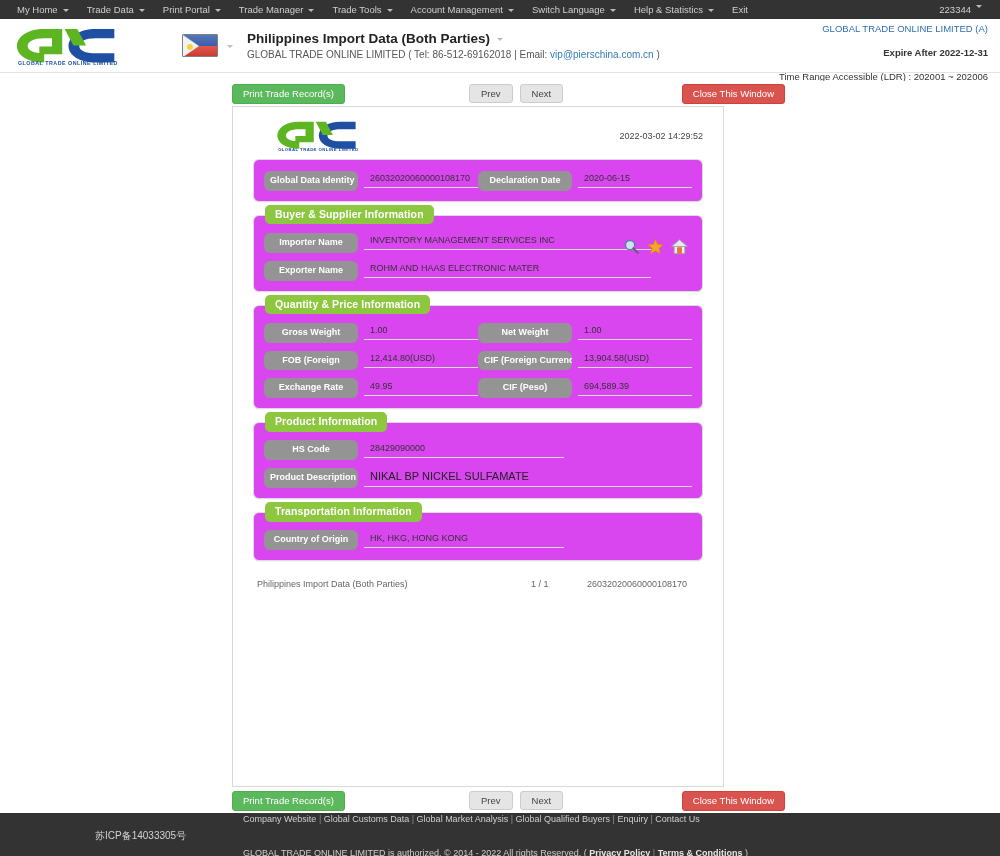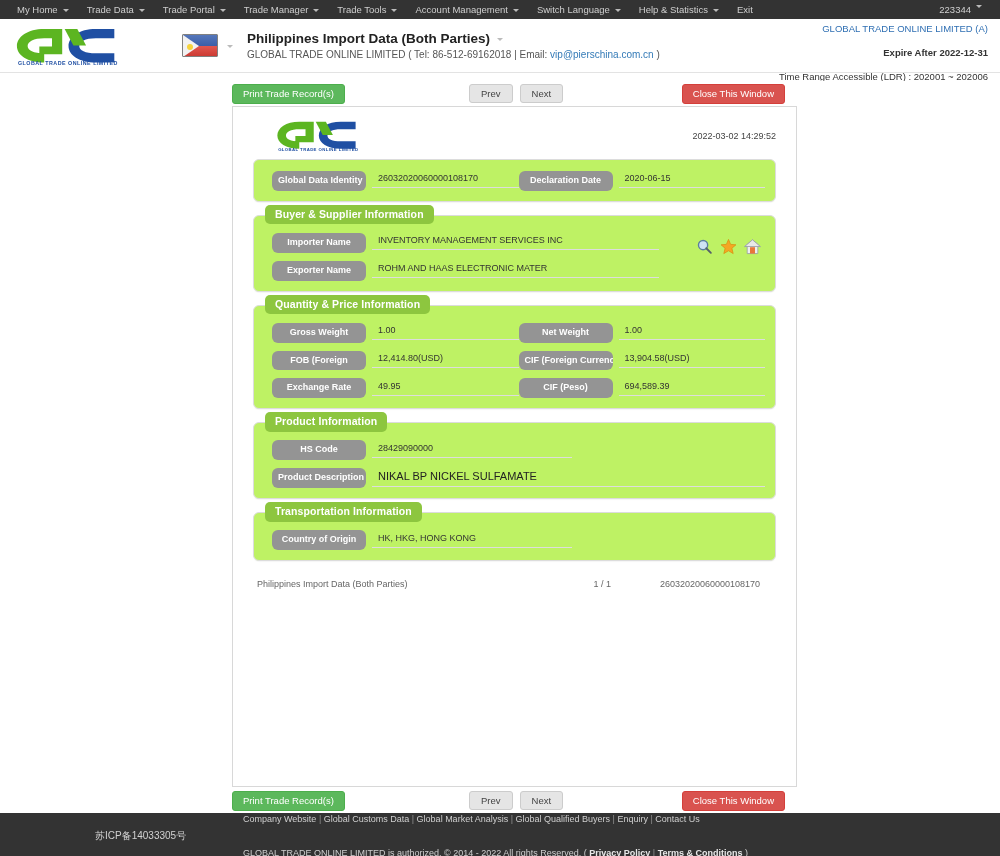--- a/index.html
+++ b/index.html
@@ -143,44 +143,44 @@
   
   .body-area {
     background: #ffffff;
     height: 682px;
     position: relative;
   }
   .doc-sheet {
     position: absolute;
     left: 232px;
     top: 0;
-    width: 565px;
+    width: 492px;
     height: 681px;
     background: #ffffff;
     border: 1px solid #d8d8d8;
     padding: 10px 12px;
   }
   .doc-head {
     display: flex;
     align-items: flex-start;
     justify-content: space-between;
     padding: 2px 8px 0 30px;
     height: 42px;
   }
   .doc-logo { width: 90px; height: 33px; }
   .doc-time { font-size: 9px; color: #444444; margin-top: 12px; }
 
   
   .panel {
     position: relative;
     border: 1px solid #dcdcdc;
     border-radius: 6px;
-    background: #bef264;
+    background: #d946ef;
     margin: 0 8px 10px 8px;
-    padding: 11px 10px 10px 18px;
+    padding: 11px 10px 10px 10px;
     box-shadow: 0 1px 1px rgba(0,0,0,.04);
   }
   .panel.with-head { margin-top: 13px; padding-top: 17px; }
   .panel-head {
     position: absolute;
     top: -11px;
     left: 11px;
     background: #8dc63f;
     color: #ffffff;
     font-size: 10.5px;
@@ -264,21 +264,21 @@
 <div class="topnav">
   <div class="topnav-item">
     <span>My Home</span>
     <i class="caret-down"></i>
   </div>
   <div class="topnav-item">
     <span>Trade Data</span>
     <i class="caret-down"></i>
   </div>
   <div class="topnav-item">
-    <span>Trade Portal</span>
+    <span>Print Portal</span>
     <i class="caret-down"></i>
   </div>
   <div class="topnav-item">
     <span>Trade Manager</span>
     <i class="caret-down"></i>
   </div>
   <div class="topnav-item">
     <span>Trade Tools</span>
     <i class="caret-down"></i>
   </div>

